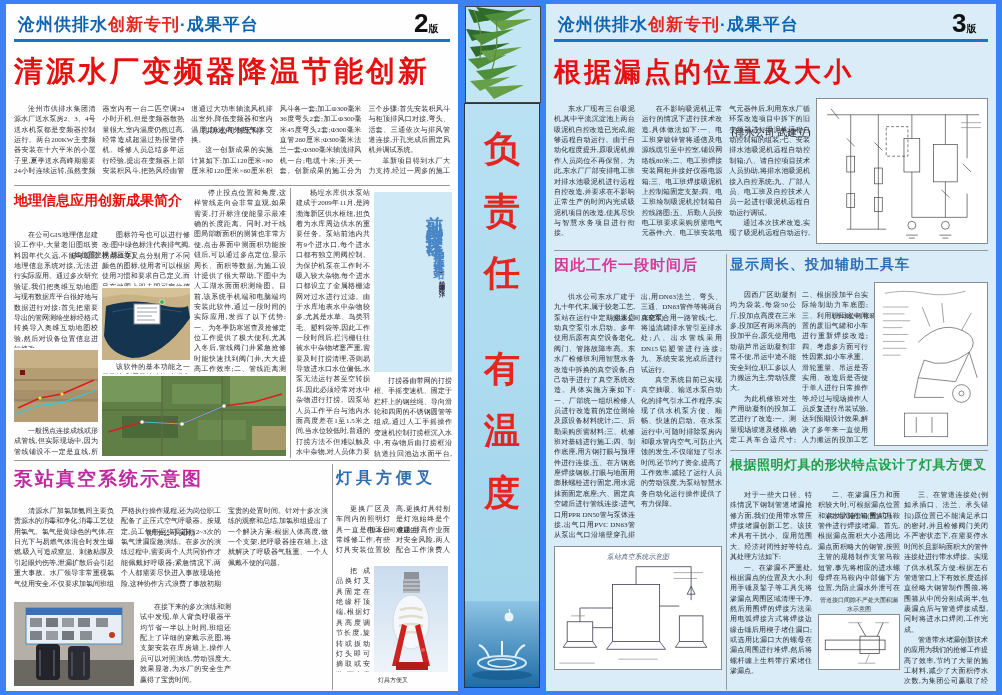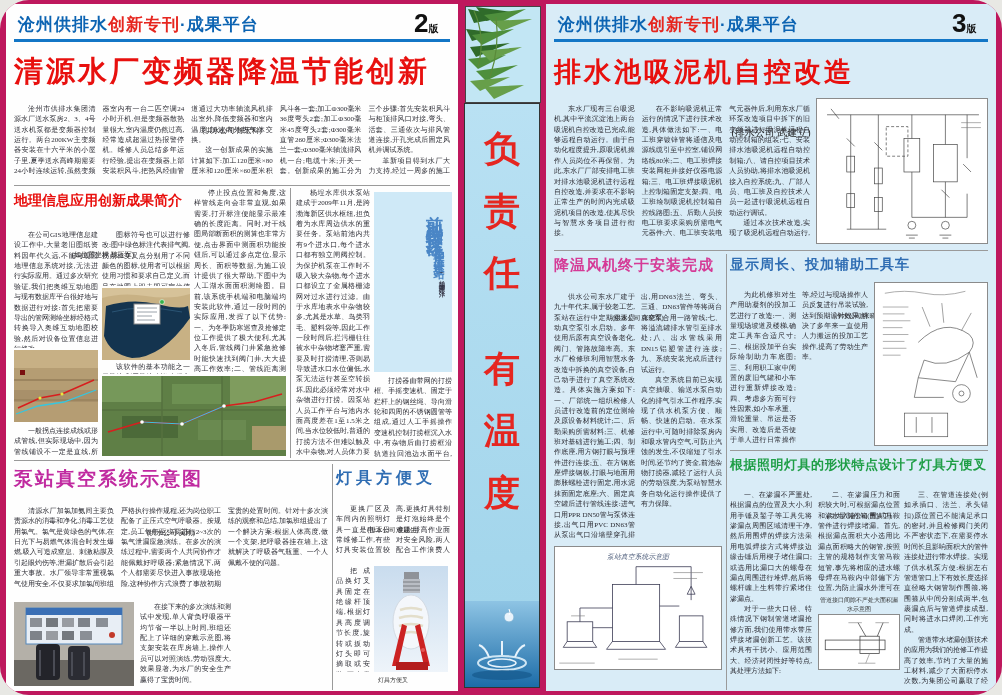--- a/index.html
+++ b/index.html
@@ -1,18 +1,18 @@
 <!DOCTYPE html>
 <html><head>
 <meta charset="utf-8">
 <style>
   * { box-sizing: border-box; margin:0; padding:0; }
   html,body { background:#e8e8e4; }
-  .sheet { position:relative; width:1002px; height:695px; background:#be185d;
-           font-family:"Liberation Serif", serif; overflow:hidden;border-radius:29px; }
+  .sheet { position:relative; width:1002px; height:695px; background:#3b82f6;
+           font-family:"Liberation Serif", serif; overflow:hidden; }
   .page { position:absolute; top:4px; height:687px; }
   .page2 { left:6px;  width:452px; background:#fefefe; }
   .page3 { left:546px; width:450px; background:#d9ecf7; }
 
   .mast { position:absolute; font-family:"Liberation Sans",sans-serif;
           font-weight:bold; font-size:17px; letter-spacing:1px; white-space:nowrap; }
   .mast .blue { color:#0b63b2; }
   .mast .red  { color:#e6261f; }
   .pagenum { position:absolute; font-family:"Liberation Sans",sans-serif; font-weight:bold; color:#111;text-align:right; }
   .pagenum .num { font-size:26px; }
@@ -264,21 +264,21 @@
 
   <div class="page page3">
     <div class="mast" style="left:12px; top:9px;">
       <span class="blue">沧州供排水</span><span class="red">创新专刊</span><span class="blue">·成果平台</span>
     </div>
     <div class="pagenum" style="left:406px; top:4px;">
       <span class="num">3</span><span class="ban">版</span>
     </div>
     <div class="rule" style="left:8px; top:35px; width:434px;"></div>
 
-    <div class="headline" style="left:8px; top:50px; width:434px; font-size:27px; letter-spacing:3px; color:#e8100e;">排水池吸泥机自控改造</div>
+    <div class="headline" style="left:8px; top:50px; width:434px; font-size:27px; letter-spacing:3px; color:#e8100e;">根据漏点的位置及大小</div>
     <div class="byline" style="left:8px; top:86px; width:434px; font-size:10px;">(排水公司 武建立)</div>
     <div class="body-text cols3" style="left:8px; top:100px; width:256px; height:142px;">
       <p>东水厂现有三台吸泥机,其中平流沉淀池上两台吸泥机自控改造已完成,能够远程自动运行。由于自动化程度提升,原吸泥机操作人员岗位不再保留。为此,东水厂厂部安排电工班对排水池吸泥机进行远程自控改造,并要求在不影响正常生产的时间内完成吸泥机项目的改造,使其尽快与智慧水务项目进行衔接。</p>
       <p>在不影响吸泥机正常运行的情况下进行技术改造,具体做法如下:一、电工班穿镀锌管将通信及电源线缆引至中控室,铺设网络线80米;二、电工班焊接安装网柜并接好仪器电源箱;三、电工班焊接吸泥机上控制箱固定支架;四、电工班绘制吸泥机控制箱自控线路图;五、后勤人员按电工班要求采购所需电气元器件;六、电工班安装电气元器件后,利用东水厂循环泵改造项目中拆下的旧变频器进行吸泥机远程自动控制箱的组装;七、安装排水池吸泥机远程自动控制箱;八、请自控项目技术人员协助,将排水池吸泥机接入自控系统;九、厂部人员、电工班及自控技术人员一起进行吸泥机远程自动运行调试。</p>
       <p>通过本次技术改造,实现了吸泥机远程自动运行,管理人员在中控室即可对排水池吸泥机状态、行车状态、流量、液位等进行监控并实施远程操作,大大减轻了值班人员的劳动强度,提高了工作效率,同时也填补了排水池吸泥机不能远程控制运行的空白。</p>
     </div>
 
     <svg class="imgbox whitebox" style="left:270px; top:94px;" width="172" height="146" viewBox="0 0 172 146">
       <rect width="172" height="146" fill="#ffffff"></rect>
       <g stroke="#444" stroke-width="0.7" fill="none">
@@ -298,25 +298,25 @@
         <path d="M96 120 H152"></path>
         <path d="M30 132 H70"></path>
         <circle cx="96" cy="128" r="4"></circle>
           <circle cx="130" cy="128" r="4"></circle>
         <path d="M90 138 H102 M93 141 H99 M124 138 H136 M127 141 H133"></path>
         <path d="M146 24 H166 M146 29 H166" stroke="#777" stroke-width="0.6"></path>
       </g>
     </svg>
     <div class="hdiv" style="left:8px; top:246px; width:434px;"></div>
 
-    <div class="headline" style="left:8px; top:252px; width:168px; font-size:15px; letter-spacing:1px; color:#d53a96;">降温风机终于安装完成</div>
+    <div class="headline" style="left:8px; top:252px; width:168px; font-size:15px; letter-spacing:1px; color:#d53a96;">因此工作一段时间后</div>
     <div class="byline" style="left:8px; top:274px; width:168px; font-size:6.5px;">(供水公司 张晓军)</div>
     <div class="body-text cols2" style="left:8px; top:288px; width:168px; height:250px;">
       <p>供水公司东水厂建于九十年代末,属于较老工艺,泵站在运行中定期需要启动真空泵引水启动。多年使用后原有真空设备老化,阀门、管路故障率高。东水厂检修班利用智慧水务改造中拆换的真空设备,自己动手进行了真空系统改造。具体实施方案如下:一、厂部统一组织检修人员进行改造前的定位测绘及原设备材料统计;二、后勤采购所需材料;三、机修班对基础进行施工;四、制作底座,用方钢打眼与预埋件进行连接;五、在方钢底座焊接钢板,打眼与地面用膨胀螺栓进行固定,用水泥抹面固定底座;六、固定真空罐后进行管线连接:进气口用PPR DN50管与泵体连接,出气口用PVC DN63管从泵出气口沿墙壁穿孔排出,用DN63法兰、弯头、三通、DN63管件等将两台真空泵合用一路管线;七、将溢流罐排水管引至排水处;八、出水管线采用DN15铝塑管进行连接;九、系统安装完成后进行试运行。</p>
-      <p>真空系统目前已实现真空抽吸、输送水泵自动化的排气引水工作程序,实现了供水机泵方便、顺畅、快速的启动。在水泵运行中,可随时排除泵房内和吸水管内空气,可防止汽蚀的发生,不仅缩短了引水时间,还节约了资金,前池杂物打捞器,减轻了运行人员的劳动强度,为泵站智慧水务自动化运行操作提供了有力保障。</p>
+      <p>真空系统目前已实现真空抽吸、输送水泵自动化的排气引水工作程序,实现了供水机泵方便、顺畅、快速的启动。在水泵运行中,可随时排除泵房内和吸水管内空气,可防止汽蚀的发生,不仅缩短了引水时间,还节约了资金,提高了工作效率,减轻了运行人员的劳动强度,为泵站智慧水务自动化运行操作提供了有力保障。</p>
     </div>
 
     <svg class="imgbox whitebox" style="left:8px; top:542px;" width="168" height="124" viewBox="0 0 168 124">
       <rect width="168" height="124" fill="#ffffff"></rect>
       <text x="84" y="12" font-size="7" fill="#4a5a78" text-anchor="middle" font-style="italic">泵站真空系统示意图</text>
       <g stroke="#3a3a52" stroke-width="0.8" fill="none">
         <rect x="58" y="38" width="48" height="58"></rect>
         <path d="M58 96 L52 104 M106 96 L112 104 M52 104 H112"></path>
         <rect x="12" y="76" width="26" height="20"></rect>
         <path d="M12 96 L8 102 M38 96 L42 102 M8 102 H42"></path>
@@ -327,20 +327,21 @@
         <path d="M25 76 V62 H58"></path>
         <path d="M16 70 H30 M120 26 H150 M120 32 H144" stroke="#777" stroke-width="0.6"></path>
         <path d="M4 118 H40 M64 114 H104" stroke="#777" stroke-width="0.6"></path>
       </g>
     </svg>
     <div class="vdiv" style="left:180px; top:250px; height:436px;"></div>
 
     <div class="headline" style="left:184px; top:252px; width:258px; font-size:14px; letter-spacing:1px; color:#2f6db3;">显示周长、投加辅助工具车</div>
     <div class="byline" style="left:184px; top:272px; width:258px; font-size:6.5px;">(净水公司 张晓军)</div>
     <div class="body-text cols2" style="left:184px; top:286px; width:138px; height:156px;">
+      <p>因西厂区助凝剂均为袋装,每袋50公斤,投加点高度在三米多,投加区有两米高的投加平台,原先使用电动葫芦吊运助凝剂非常不便,吊运中途不能安全到位,职工多以人力搬运为主,劳动强度大。</p>
       <p>为此机修班对生产用助凝剂的投加工艺进行了改造:一、测量现场坡道及楼梯,确定工具车合适尺寸;二、根据投加平台实际绘制助力车底图;三、利用职工家中闲置的废旧气罐和小车进行重新焊接改造;四、考虑多方面可行性因素,如小车承重、滑轮重量、吊运是否实用、改造后是否便于单人进行日常操作等,经过与现场操作人员反复进行吊装试验,达到预期设计效果,解决了多年来一直使用人力搬运的投加工艺操作,提高了劳动生产率。</p>
     </div>
 
     <svg class="imgbox whitebox" style="left:328px; top:278px;" width="114" height="164" viewBox="0 0 114 164">
       <rect width="114" height="164" fill="#ffffff"></rect>
       <g stroke="#555" stroke-width="0.7" fill="none">
         <path d="M10 10 Q30 6 50 10 T92 8" stroke="#888"></path>
         <path d="M8 24 H34 M8 31 H30 M8 38 H36 M8 45 H28 M8 52 H34 M8 59 H30 M8 66 H32 M8 73 H26" stroke="#999" stroke-width="0.8"></path>
         <path d="M44 60 Q70 34 96 52 Q104 60 96 70 Q72 88 50 78"></path>
         <path d="M50 78 L44 96 L82 100 L96 70"></path>
@@ -350,22 +351,22 @@
         <path d="M56 44 L48 24 M70 40 L68 20 M88 48 L98 30" stroke="#777"></path>
         <rect x="30" y="132" width="44" height="24"></rect>
         <path d="M42 136 V152 M58 136 V152"></path>
       </g>
     </svg>
     <div class="hdiv" style="left:184px; top:446px; width:258px;"></div>
 
     <div class="headline" style="left:184px; top:452px; width:258px; font-size:13px; letter-spacing:0.5px; color:#1f9e46;">根据照明灯具的形状特点设计了灯具方便叉</div>
     <div class="byline" style="left:184px; top:472px; width:258px; font-size:6.5px;">(引大入港公司 曹洪卫)</div>
     <div class="body-text" style="left:184px; top:486px; width:82px; height:196px;">
+      <p>对于一些大口径、特殊情况下钢制管道堵漏抢修方面,我们使用带水带压焊接堵漏创新工艺。该技术具有干扰小、应用范围大、经济封闭性好等特点,其处理方法如下:</p>
       <p>一、在渗漏不严重处,根据漏点的位置及大小,利用手锤及錾子等工具先将渗漏点周围区域清理干净,然后用围焊的焊接方法采用电弧焊接方式将焊接边缘击锤后用楔子堵住漏口;或选用比漏口大的螺母在漏点周围进行堆焊,然后将螺杆缠上生料带拧紧堵住渗漏点。</p>
-      <p>对于一些大口径、特殊情况下钢制管道堵漏抢修方面,我们使用带水带压焊接堵漏创新工艺。该技术具有干扰小、应用范围大、经济封闭性好等特点,其处理方法如下:</p>
     </div>
     <div class="body-text" style="left:272px; top:486px; width:82px; height:104px;">
       <p>二、在渗漏压力和面积较大时,可根据漏点位置和渗水量制作箱(围)式马鞍管件进行焊接堵漏。首先,根据漏点面积大小选用比漏点面积略大的钢管,按照主管的规格制作支管马鞍短管,事先将相应的进水螺母焊在马鞍内中部偏下方位置,为防止漏水外泄可在支管内灌满毛巾,将漏水导入进水口,根据支管直径制作盲板进行焊接堵漏口(或焊接法兰利用盲板螺栓密封),最后将螺栓拧上牛油螺母完成堵漏。根据漏点面积及位置,为了减少焊接也可将马鞍支管制作成方形管进行封堵。</p>
     </div>
     <div class="caption" style="left:272px; top:592px; width:82px; height:16px;">管道接口间隙不严处大面积漏水示意图</div>
 
     <svg class="imgbox whitebox" style="left:272px; top:610px;" width="82" height="56" viewBox="0 0 82 56">
       <rect width="82" height="56" fill="#ffffff"></rect>
       <g stroke="#444" stroke-width="0.8" fill="none">
         <rect x="6" y="26" width="62" height="10"></rect>

